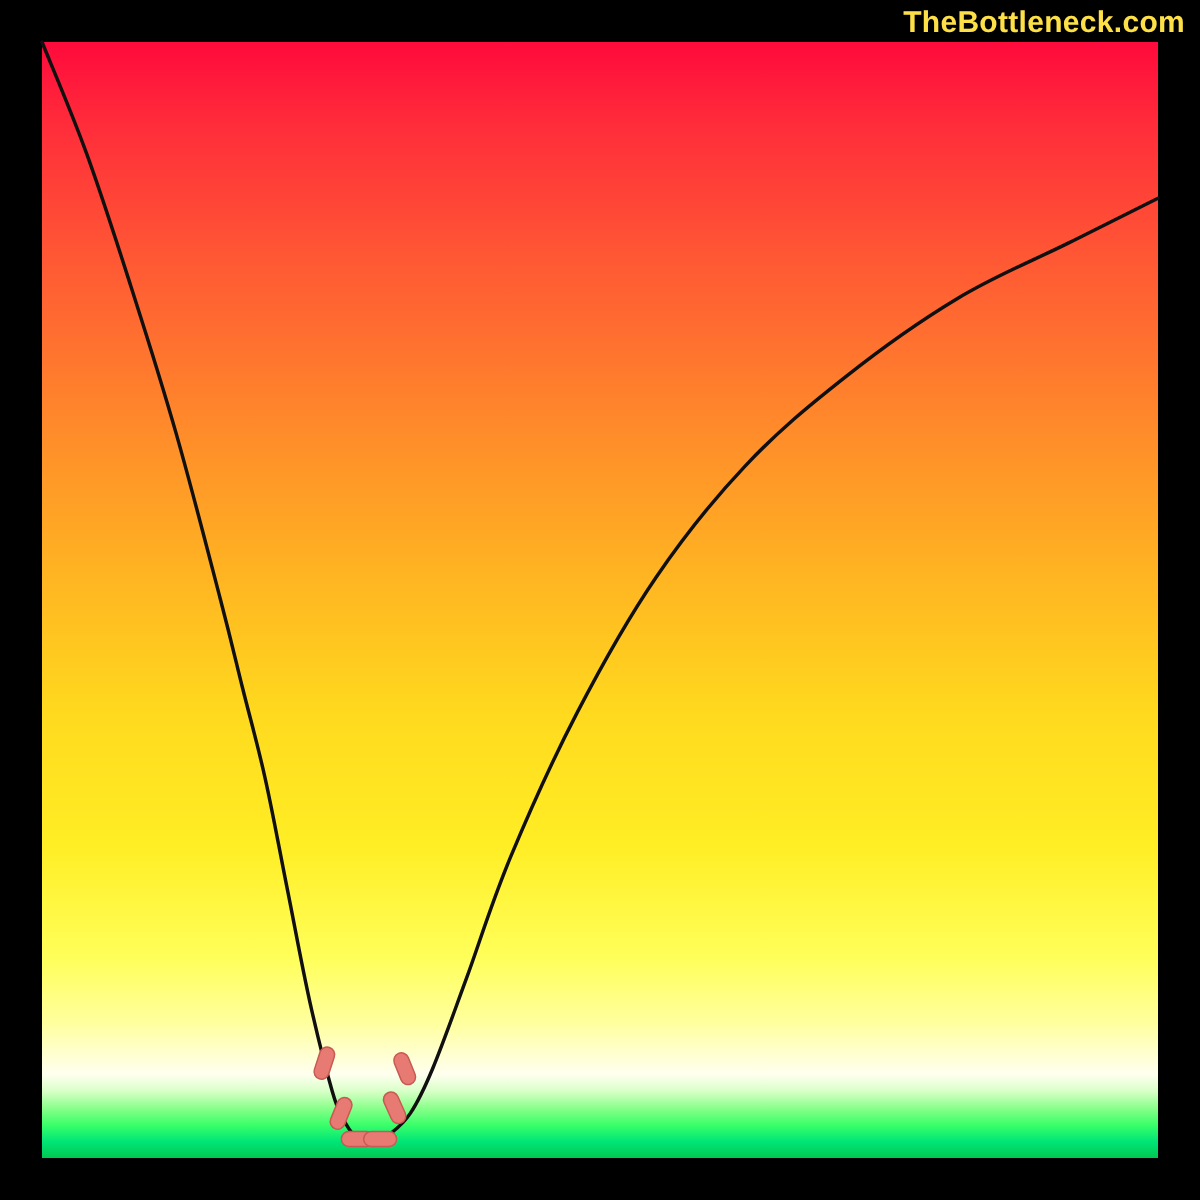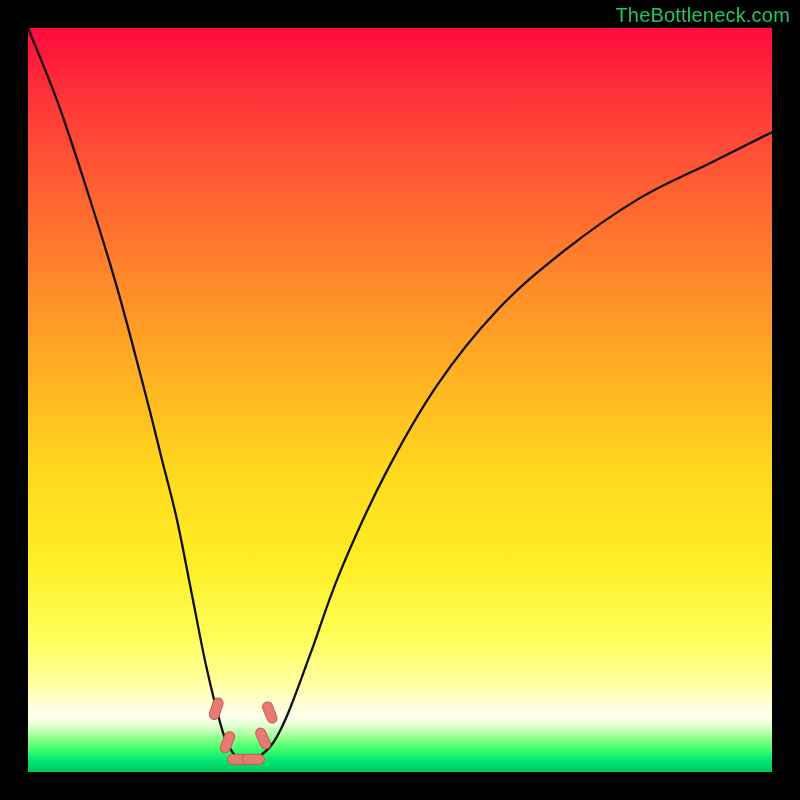--- a/index.html
+++ b/index.html
@@ -38,23 +38,23 @@
       #8cff8c 95.5%,
       #3cff6a 97%,
       #00e676 98.5%,
       #00c853 100%
     );
   }
   .watermark {
     position: absolute;
     top: 4px;
     right: 10px;
-    color: #22c55e;
+    color: #fde047;
     font-size: 20px;
-    font-weight: 400;
+    font-weight: 700;
     letter-spacing: 0.2px;
     user-select: none;
   }
   svg.curve {
     position: absolute;
     left: 0;
     top: 0;
     width: 744px;
     height: 744px;
     overflow: visible;

